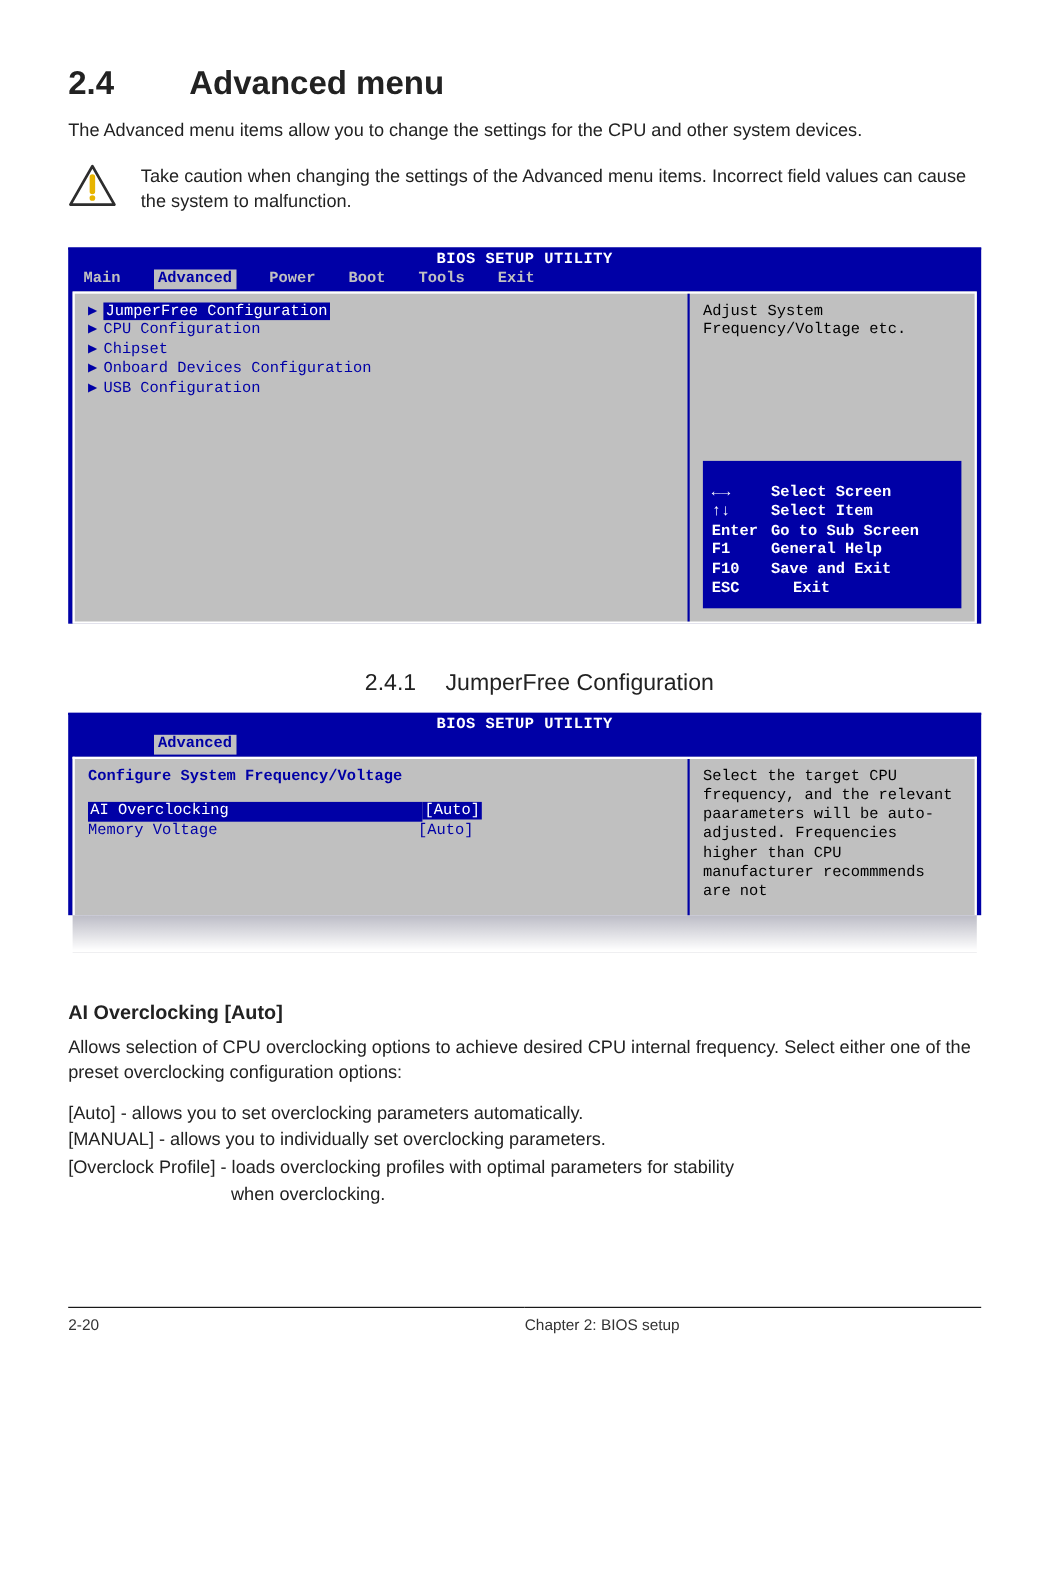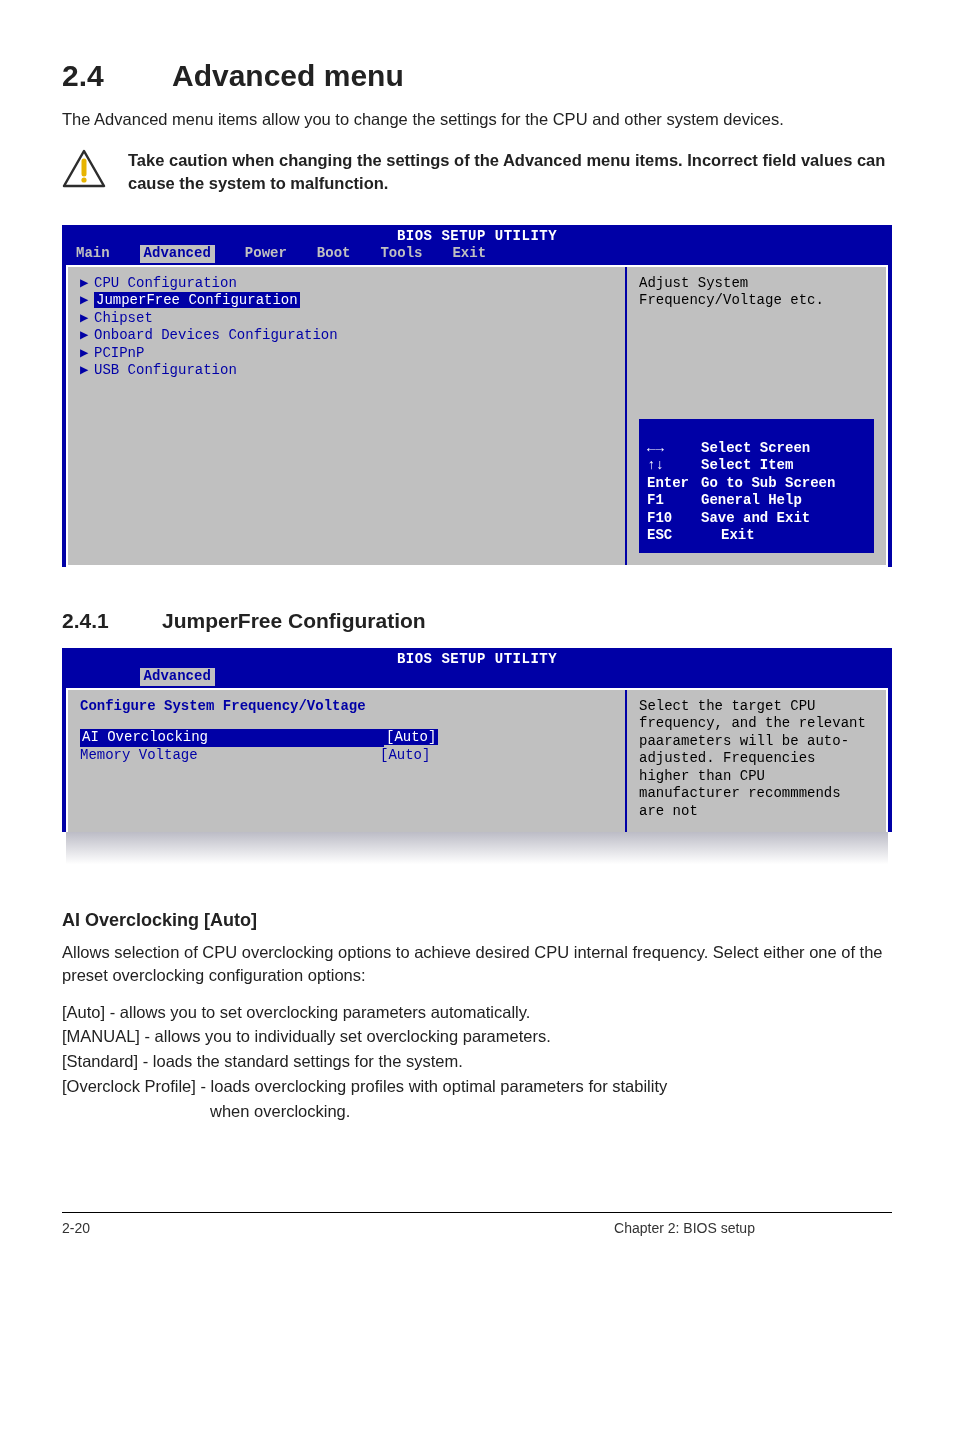--- a/index.html
+++ b/index.html
@@ -15,36 +15,37 @@
   }
   h1 {
     font-family: Verdana, Geneva, sans-serif;
     font-weight: 700;
     font-size: 30px;
     margin: 0 0 12px 0;
   }
   h1 .num { display:inline-block; width:110px; }
   h2 {
     font-family: Arial, sans-serif;
-    font-weight: 700;
+    font-weight: 400;
     font-size: 21px;
     margin: 40px 0 12px 0;
+    text-align: center;
   }
   h2 .num { display:inline-block; width:100px; }
   h3 {
     font-family: Arial, sans-serif;
     font-weight: 700;
     font-size: 18px;
     margin: 42px 0 8px 0;
   }
   p { margin: 0 0 14px 0; }
 
   .note-row { display:flex; align-items:flex-start; gap:22px; margin:18px 0 30px 0; }
   .note-icon svg { display:block; }
-  .note-text { flex:1;font-weight:bold; }
+  .note-text { flex:1; }
 
   .bios {
     background: #0000A6;
     color: #fff;
     font-family: "Courier New", monospace;
     font-size: 14px;
     line-height: 1.25;
     border-top: 2px solid #0000A6;
     border-bottom: 0;
     margin: 0 0 4px 0;
@@ -166,25 +167,24 @@
   <div class="menubar">
     <span>Main</span>
     <span class="sel">Advanced</span>
     <span>Power</span>
     <span>Boot</span>
     <span>Tools</span>
     <span>Exit</span>
   </div>
   <div class="panel">
     <div class="left">
+      <div class="item"><span class="arrow">▶</span><span class="hl">JumperFree Configuration</span></div>
       <div class="item"><span class="arrow">▶</span><span>CPU Configuration</span></div>
-      <div class="item"><span class="arrow">▶</span><span class="hl">JumperFree Configuration</span></div>
       <div class="item"><span class="arrow">▶</span><span>Chipset</span></div>
       <div class="item"><span class="arrow">▶</span><span>Onboard Devices Configuration</span></div>
-      <div class="item"><span class="arrow">▶</span><span>PCIPnP</span></div>
       <div class="item"><span class="arrow">▶</span><span>USB Configuration</span></div>
     </div>
     <div class="right">
       <div class="helpblock">Adjust System Frequency/Voltage etc.</div>
       <div class="keys-wrap">
         <div class="line"><span style="display:inline-block;width:54px;">←→</span><span>Select Screen</span></div>
         <div class="line"><span style="display:inline-block;width:54px;">↑↓</span><span>Select Item</span></div>
         <div class="line"><span style="display:inline-block;width:54px;">Enter</span><span>Go to Sub Screen</span></div>
         <div class="line"><span style="display:inline-block;width:54px;">F1</span><span>General Help</span></div>
         <div class="line"><span style="display:inline-block;width:54px;">F10</span><span>Save and Exit</span></div>
@@ -216,27 +216,26 @@
   </div>
 </div>
 <div class="bios2-fade"></div>
 
 <h3>AI Overclocking [Auto]</h3>
 <p>Allows selection of CPU overclocking options to achieve desired CPU internal frequency. Select either one of the preset overclocking configuration options:</p>
 
 <div class="optlist">
   <p><span>[Auto]</span> <span>- allows you to set overclocking parameters automatically.</span></p>
   <p><span>[MANUAL]</span> <span>- allows you to individually set overclocking parameters.</span></p>
-  <p><span>[Standard]</span> <span>- loads the standard settings for the system.</span></p>
   <p><span>[Overclock Profile]</span> <span>- loads overclocking profiles with optimal parameters for stability</span></p>
   <p class="indent">when overclocking.</p>
 </div>
 
 <div class="pagefoot">
   <div style="flex:1">
     <div class="rule"></div>
     <span>2-20</span>
   </div>
-  <div style="flex:1;text-align:center">
+  <div style="flex:1;text-align:left">
     <div class="rule"></div>
     <span>Chapter 2: BIOS setup</span>
   </div>
 </div>
 
 </body></html>

